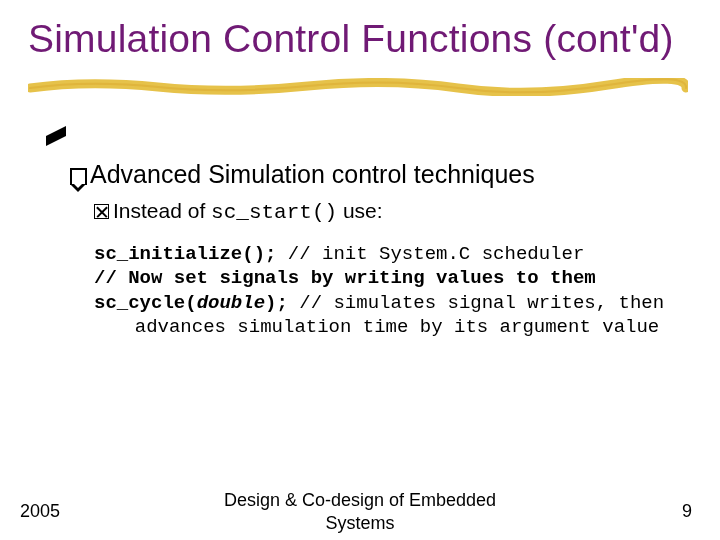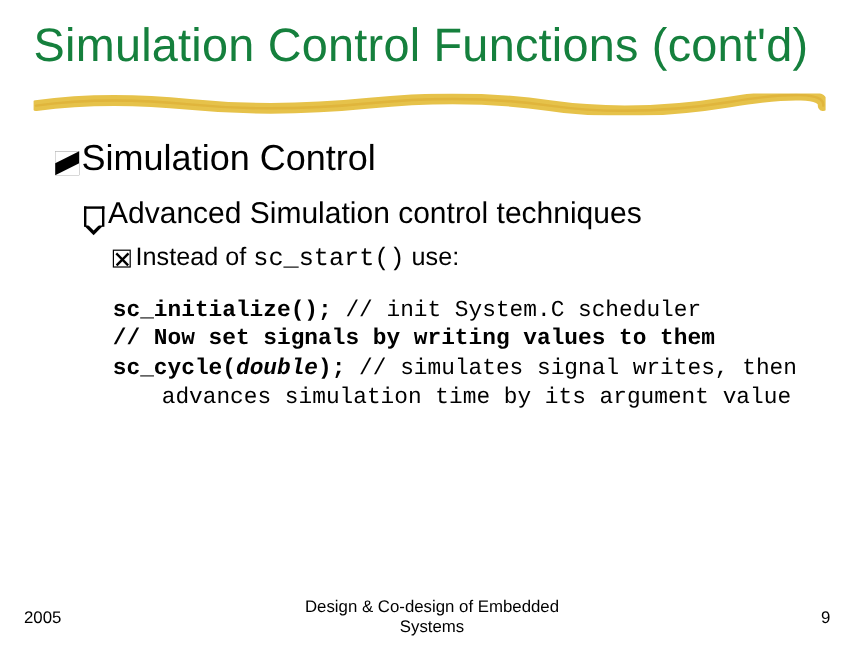--- a/index.html
+++ b/index.html
@@ -1,18 +1,18 @@
 <!DOCTYPE html>
 <html><head>
 <meta charset="utf-8">
 <style>
   * { margin: 0; padding: 0; box-sizing: border-box; }
   html, body { width: 720px; height: 540px; background: #fff; font-family: Arial, Helvetica, sans-serif; overflow: hidden; }
   .slide { position: relative; width: 720px; height: 540px; padding: 18px 28px 0 28px; }
-  .title { font-family: Impact, "Arial Black", sans-serif; font-weight: 400; font-stretch: condensed; font-size: 39px; line-height: 1.08; color: #15803d; letter-spacing: 0.2px; }
+  .title { font-family: Impact, "Arial Black", sans-serif; font-weight: 400; font-stretch: condensed; font-size: 39px; line-height: 1.08; color: #701a75; letter-spacing: 0.2px; }
   .underline { margin-top: 18px; height: 16px; position: relative; }
   .underline svg { display: block; }
   .content { margin-top: 22px; padding-left: 18px; }
   .l1 { display: flex; align-items: flex-start; margin-bottom: 14px; }
   .l1 .txt { font-size: 30px; color: #000; }
   .l2 { display: flex; align-items: flex-start; margin: 2px 0 10px 24px; text-align: center; }
   .l2 .txt { font-size: 25px; color: #000; }
   .l3 { display: flex; align-items: flex-start; margin: 0 0 18px 48px; }
   .l3 .txt { font-size: 21px; color: #000; font-family: Arial, sans-serif; }
   .l3 .txt .code { font-family: "Courier New", Courier, monospace; }
@@ -24,40 +24,39 @@
   .bullet-z::before, .bullet-z::after { content: ""; position: absolute; left: 0; width: 0; height: 0; }
   .bullet-z::before { top: 0; border-top: 10px solid #fff; border-right: 20px solid transparent; }
   .bullet-z::after { bottom: 0; border-bottom: 10px solid #fff; border-left: 20px solid transparent; }
   .bullet-y { width: 17px; height: 17px; flex: 0 0 17px; margin: 8px 3px 0 0; position: relative; border: 2px solid #000; border-bottom: none; }
   .bullet-y::after { content: ""; position: absolute; left: -2px; bottom: -7px; width: 0; height: 0; border-left: 8.5px solid transparent; border-right: 8.5px solid transparent; border-top: 8px solid #000; }
   .bullet-y::before { content: ""; position: absolute; left: 1px; bottom: -3px; width: 0; height: 0; border-left: 5.5px solid transparent; border-right: 5.5px solid transparent; border-top: 5px solid #fff; z-index: 1; }
   .bullet-x { width: 15px; height: 15px; flex: 0 0 15px; margin: 5px 4px 0 0; border: 1.6px solid #000; position: relative; }
   .bullet-x::before, .bullet-x::after { content: ""; position: absolute; top: 50%; left: 50%; width: 14px; height: 1.6px; background: #000; }
   .bullet-x::before { transform: translate(-50%, -50%) rotate(45deg); }
   .bullet-x::after { transform: translate(-50%, -50%) rotate(-45deg); }
-  .footer { position: absolute; bottom: 18px; left: 0; width: 720px; display: flex; align-items: center; justify-content: space-between; padding: 0 28px 0 20px; font-size: 14px; color: #000; }
+  .footer { position: absolute; bottom: 18px; left: 0; width: 720px; display: flex; align-items: center; justify-content: space-between; padding: 0 28px 0 20px; font-size: 18px; color: #000; }
   .footer .center { position: absolute; left: 50%; transform: translateX(-50%); text-align: center; line-height: 1.25; }
 </style>
 </head>
 <body>
 
 <div class="slide">
   <div class="title">Simulation Control Functions (cont'd)</div>
 
   <div class="underline">
     <svg width="660" height="18" viewBox="0 0 660 18">
       <path d="M2 10 Q 60 2, 130 9 T 280 8 T 430 10 T 580 7 T 658 10" fill="none" stroke="#e6c24a" stroke-width="9" stroke-linecap="round"></path>
       <path d="M2 10 Q 60 2, 130 9 T 280 8 T 430 10 T 580 7 T 658 10" fill="none" stroke="#d9a82e" stroke-width="2" stroke-linecap="round" opacity="0.5"></path>
     </svg>
   </div>
 
   <div class="content">
     <div class="l1">
       <span class="bullet-z"></span>
-      <span class="txt">Simulation Control</span>
     </div>
     <div class="l2">
       <span class="bullet-y"></span>
       <span class="txt">Advanced Simulation control techniques</span>
     </div>
     <div class="l3">
       <span class="bullet-x"></span>
       <span class="txt">
         <span>Instead of </span><span class="code">sc_start()</span><span> use:</span>
       </span>

